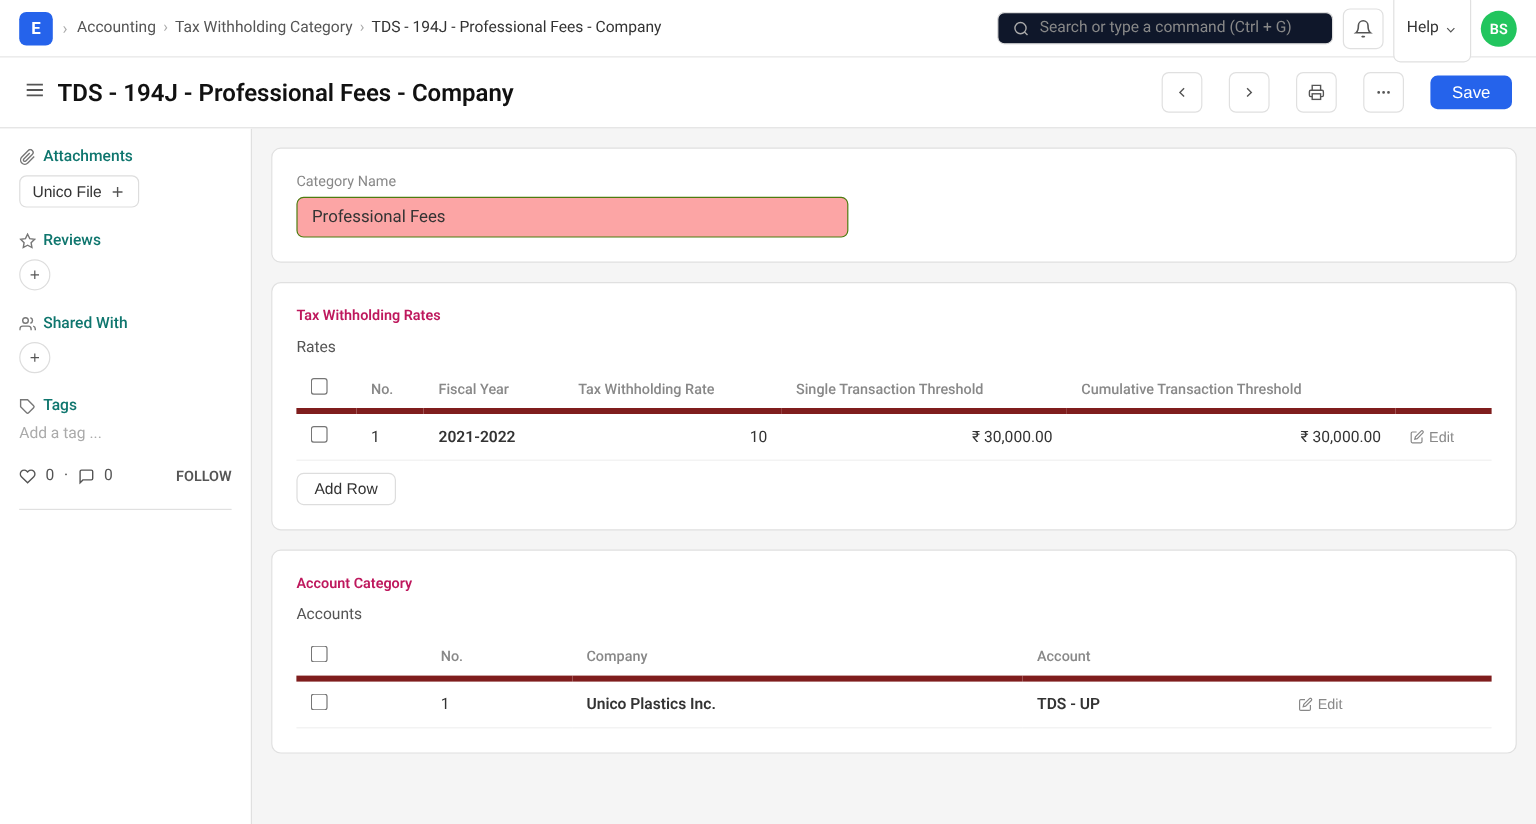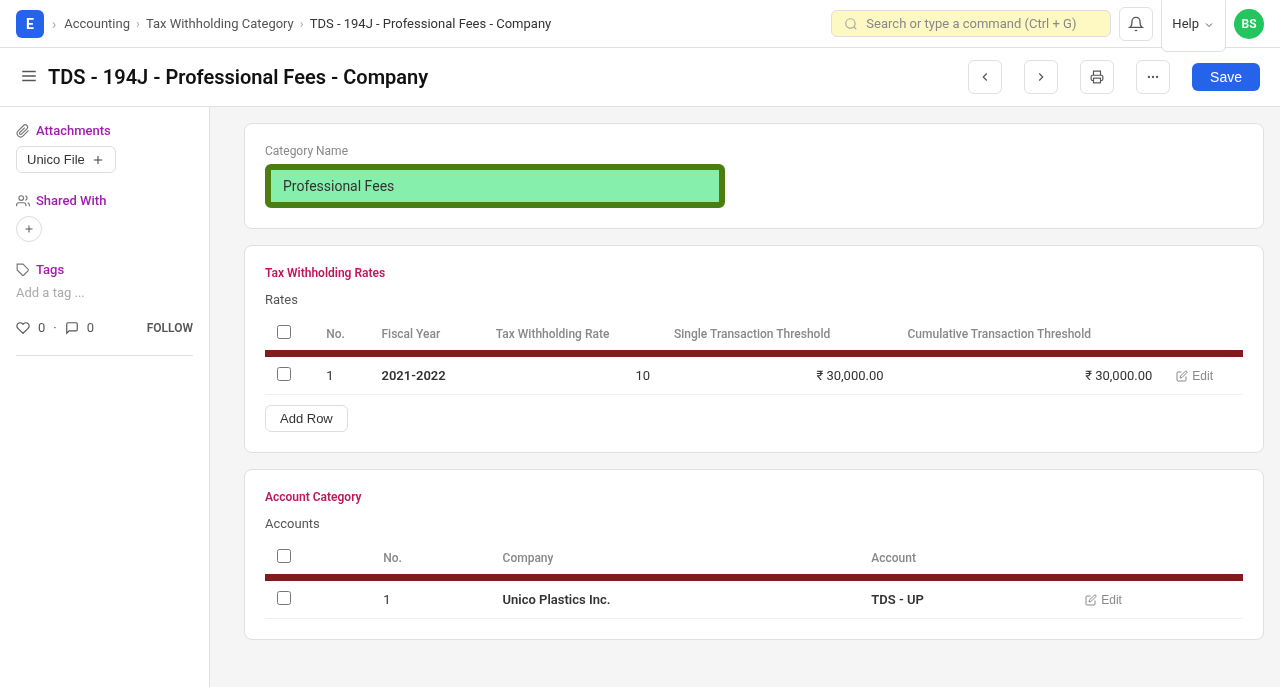--- a/index.html
+++ b/index.html
@@ -15,21 +15,21 @@
       display: flex; align-items: center; justify-content: center; color: #fff; font-weight: bold; font-size: 14px;
     }
     .breadcrumb { display: flex; align-items: center; gap: 6px; color: #555; font-size: 13px; }
     .breadcrumb a { color: #555; text-decoration: none; }
     .breadcrumb-sep { color: #aaa; }
     .breadcrumb-current { color: #333; }
     .nav-spacer { flex: 1; }
     .search-bar {
       display: flex; align-items: center; gap: 8px;
       border: 1px solid #ddd; border-radius: 6px; padding: 5px 12px;
-      background: #fef9c3; width: 280px; color: #888; font-size: 13px;
+      background: #0f172a; width: 280px; color: #888; font-size: 13px;
     }
     .search-bar svg { color: #aaa; }
     .nav-icon-btn {
       width: 34px; height: 34px; border: 1px solid #e0e0e0; border-radius: 6px;
       display: flex; align-items: center; justify-content: center; background: #fff; cursor: pointer;
     }
     .help-btn {
       display: flex; align-items: flex-end; gap: 4px; border: 1px solid #e0e0e0;
       border-radius: 6px; padding: 20px 10px; background: #fff; cursor: pointer; font-size: 13px;
     }
@@ -59,21 +59,21 @@
     
     .main-layout { display: flex; height: calc(100vh - 96px); overflow: hidden; }
 
     
     .sidebar {
       width: 210px; min-width: 210px; background: #fff; border-right: 1px solid #e0e0e0;
       padding: 16px; overflow-y: auto; display: flex; flex-direction: column; gap: 20px;
     }
     .sidebar-section { display: flex; flex-direction: column; gap: 8px; }
     .sidebar-section-title {
-      display: flex; align-items: center; gap: 6px; font-size: 13px; color: #a21caf; font-weight: 500;
+      display: flex; align-items: center; gap: 6px; font-size: 13px; color: #0f766e; font-weight: 500;
     }
     .attach-btn {
       display: flex; align-items: center; gap: 6px; border: 1px solid #ddd; border-radius: 6px;
       padding: 5px 10px; background: #fff; cursor: pointer; font-size: 13px; color: #333; width: fit-content;
     }
     .circle-add-btn {
       width: 26px; height: 26px; border-radius: 50%; border: 1px solid #ddd;
       display: flex; align-items: center; justify-content: center; background: #fff; cursor: pointer; color: #555;
     }
     .tag-input { color: #aaa; font-size: 13px; }
@@ -84,34 +84,34 @@
     .divider { border: none; border-top: 1px solid #e0e0e0; }
 
     .activity { display: flex; flex-direction: column; gap: 10px; font-size: 13px; color: #555; }
     .activity-item { line-height: 1.4; }
     .activity-item strong { color: #111; }
 
     
     .content { flex: 1; overflow-y: auto; padding: 16px; display: flex; flex-direction: column; gap: 16px; }
 
     .card {
-      background: #fff; border: 1px solid #e0e0e0; border-radius: 8px; padding: 20px; margin-left: 18px;
+      background: #fff; border: 1px solid #e0e0e0; border-radius: 8px; padding: 20px;
     }
 
     .field-label { font-size: 12px; color: #888; margin-bottom: 6px; }
     .field-value {
-      border: 6px solid #4d7c0f; border-radius: 6px; padding: 8px 12px;
-      background: #86efac; font-size: 14px; color: #333; width: 460px;
+      border: 1px solid #4d7c0f; border-radius: 6px; padding: 8px 12px;
+      background: #fca5a5; font-size: 14px; color: #333; width: 460px;
     }
 
     .section-title { font-size: 12px; font-weight: 600; color: #be185d; margin-bottom: 12px; }
     .sub-label { font-size: 13px; color: #555; margin-bottom: 10px; }
 
     table { width: 100%; border-collapse: collapse; }
-    thead tr { border-bottom: 7px solid #7f1d1d; }
+    thead tr { border-bottom: 5px solid #7f1d1d; }
     th { font-size: 12px; color: #888; font-weight: 500; padding: 8px 12px; text-align: left; }
     td { font-size: 13px; color: #333; padding: 10px 12px; border-bottom: 1px solid #f0f0f0; }
     td.right { text-align: right; }
     td.bold { font-weight: 600; }
 
     .add-row-btn {
       border: 1px solid #ddd; border-radius: 6px; padding: 5px 14px;
       background: #fff; cursor: pointer; font-size: 13px; color: #333; margin-top: 10px;
     }
     .edit-btn {
@@ -208,20 +208,34 @@
       </div>
       <button class="attach-btn">
         <span>Unico File</span>
         <svg width="14" height="14" viewBox="0 0 24 24" fill="none" stroke="#555" stroke-width="2">
             <line x1="12" y1="5" x2="12" y2="19"></line>
             <line x1="5" y1="12" x2="19" y2="12"></line>
           </svg>
       </button>
     </div>
 
+    <div class="sidebar-section">
+      <div class="sidebar-section-title">
+        <svg width="14" height="14" viewBox="0 0 24 24" fill="none" stroke="#777" stroke-width="2">
+            <polygon points="12 2 15.09 8.26 22 9.27 17 14.14 18.18 21.02 12 17.77 5.82 21.02 7 14.14 2 9.27 8.91 8.26 12 2"></polygon>
+          </svg>
+        <span>Reviews</span>
+      </div>
+      <div class="circle-add-btn">
+        <svg width="12" height="12" viewBox="0 0 24 24" fill="none" stroke="#555" stroke-width="2">
+            <line x1="12" y1="5" x2="12" y2="19"></line>
+            <line x1="5" y1="12" x2="19" y2="12"></line>
+          </svg>
+      </div>
+    </div>
 
     <div class="sidebar-section">
       <div class="sidebar-section-title">
         <svg width="14" height="14" viewBox="0 0 24 24" fill="none" stroke="#777" stroke-width="2">
             <path d="M17 21v-2a4 4 0 0 0-4-4H5a4 4 0 0 0-4 4v2"></path>
             <circle cx="9" cy="7" r="4"></circle>
             <path d="M23 21v-2a4 4 0 0 0-3-3.87"></path>
             <path d="M16 3.13a4 4 0 0 1 0 7.75"></path>
           </svg>
         <span>Shared With</span>

